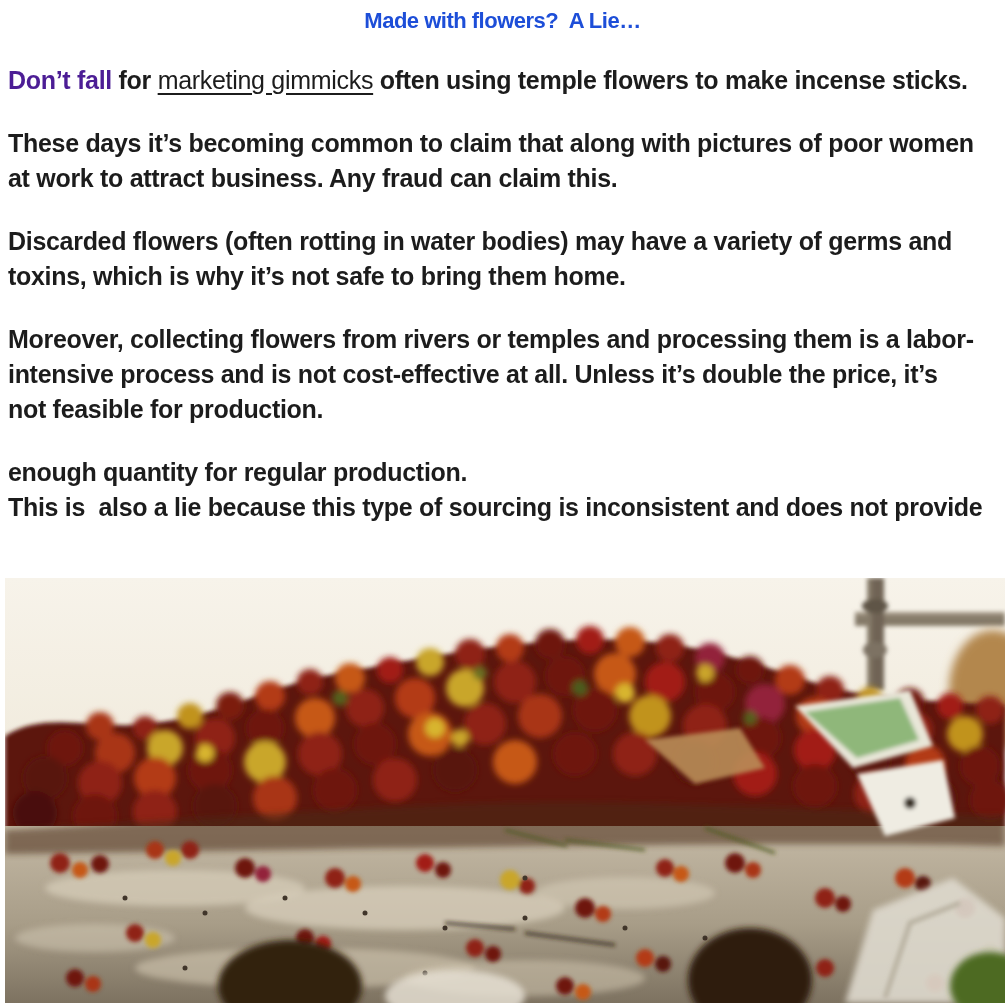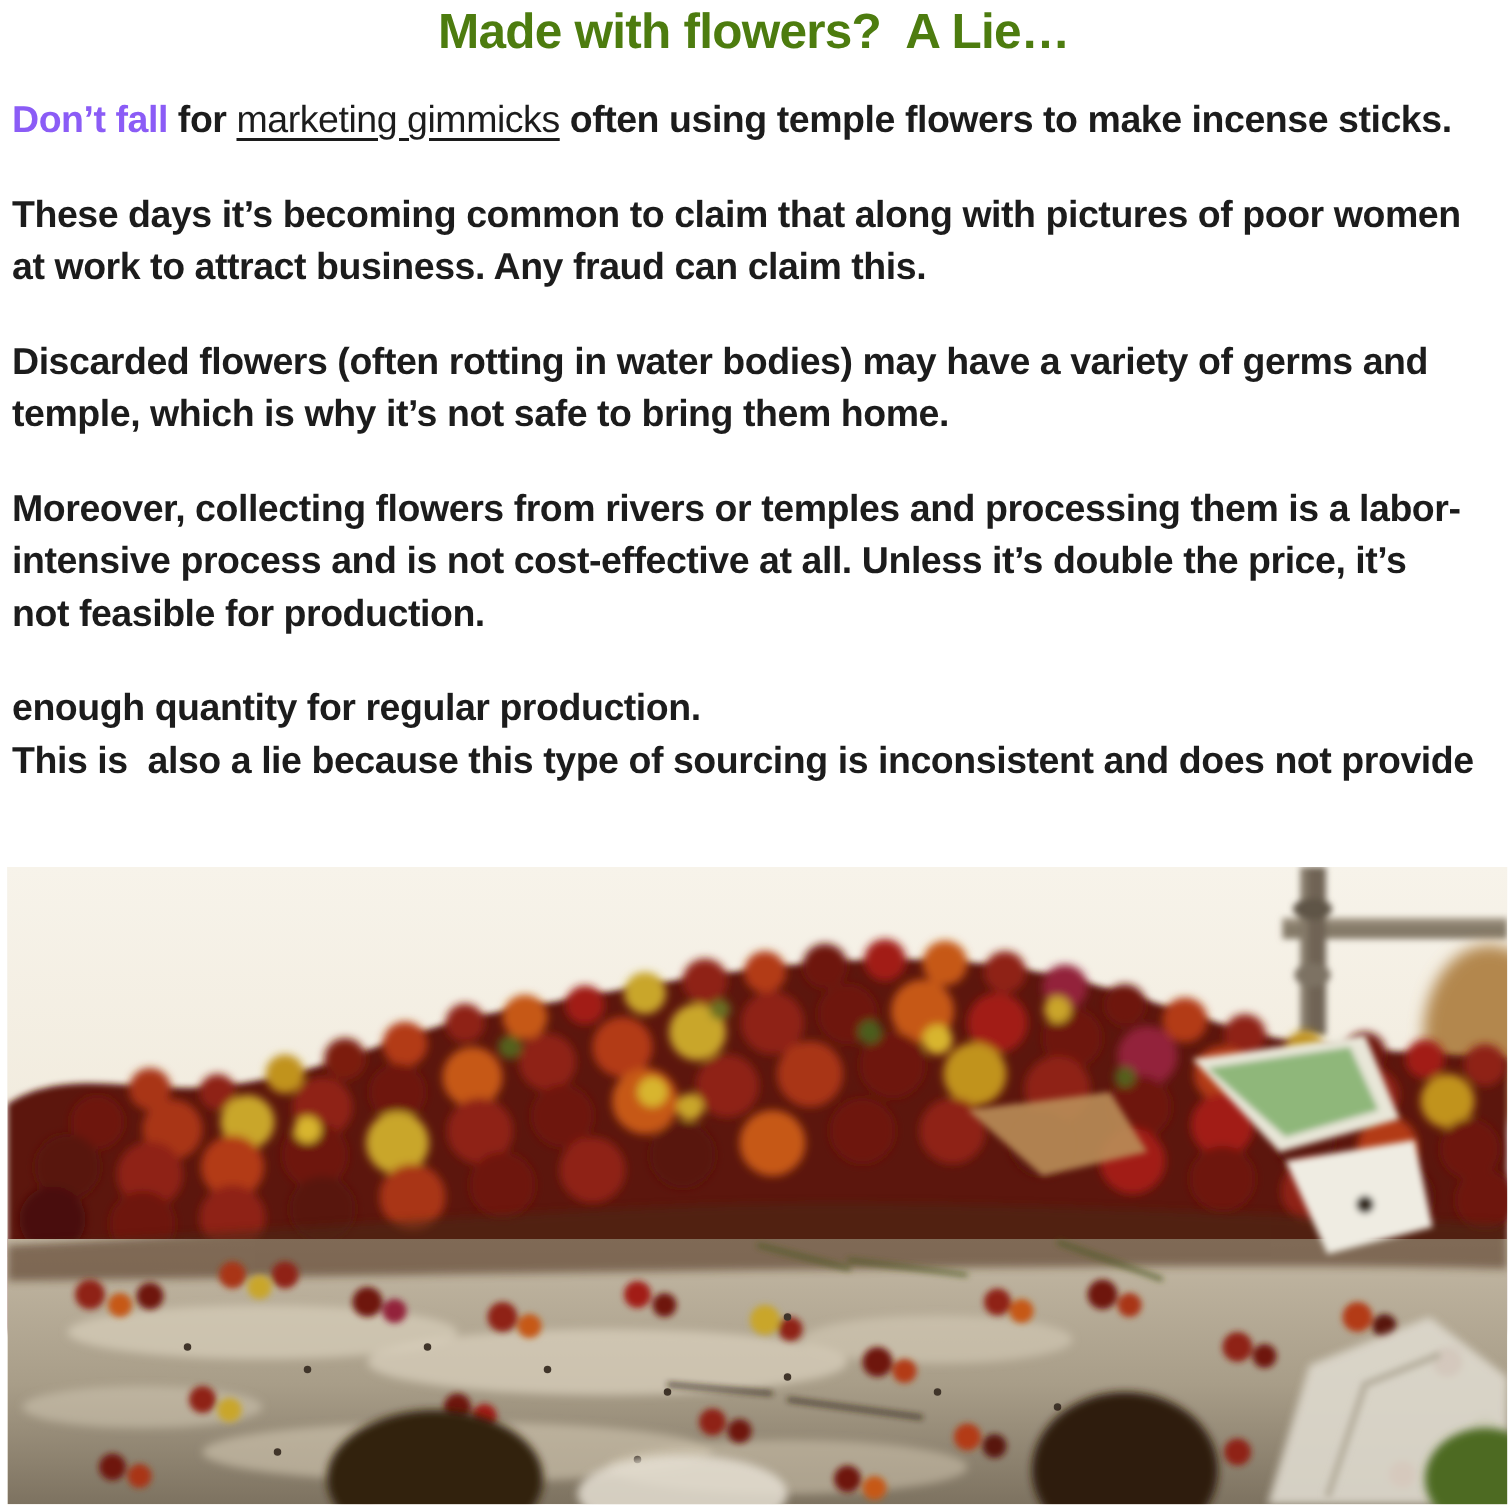--- a/index.html
+++ b/index.html
@@ -7,41 +7,41 @@
     position:relative;
     width:1005px;height:1003px;
     background:#ffffff;
     overflow:hidden;
     font-family:"Liberation Sans", sans-serif;
     color:#1c1c1c;
   }
   .title{
     margin:3px 0 0 0;
     text-align:center;
-    font-size:33px;
+    font-size:22px;
     line-height:36px;
     font-weight:bold;
     letter-spacing:-0.5px;
-    color:#4d7c0f;
+    color:#1d4ed8;
     white-space:pre;
   }
   .content{
     padding:0 8px;
     font-size:25px;
     line-height:35px;
     letter-spacing:-0.3px;
   }
   .para{margin:0;}
   .content .para:first-child{margin-top:24px;}
   .content .para + .para{margin-top:28px;}
   .line{white-space:pre;}
   .seg-n{font-weight:bold;}
   .seg-b{font-weight:bold;}
   .seg-u{text-decoration:underline;text-underline-offset:4px;margin-top:12px;}
-  .seg-rb{font-weight:bold;color:#8b5cf6;}
+  .seg-rb{font-weight:bold;color:#4c1d95;}
   .photo{
     position:absolute;
     left:5px;right:0;top:578px;bottom:0;
     background:#efe9dd;
   }
   .photo svg{display:block;width:100%;height:100%;}
 </style>
 </head>
 <body>
 
@@ -52,21 +52,21 @@
   <div class="content">
       <div class="para">
         <div class="line"><span class="seg-rb">Don’t fall</span><span class="seg-n"> for </span><span class="seg-u">marketing gimmicks</span><span class="seg-n"> often using </span><span class="seg-b">temple flowers</span><span class="seg-n"> to make incense sticks.</span></div>
       </div>
       <div class="para">
         <div class="line"><span class="seg-n">These days it’s becoming common to claim that along with pictures of poor women</span></div>
         <div class="line"><span class="seg-n">at work to attract business. Any fraud can claim this.</span></div>
       </div>
       <div class="para">
         <div class="line"><span class="seg-n">Discarded flowers (often rotting in water bodies) may have a variety of </span><span class="seg-b">germs and</span></div>
-        <div class="line"><span class="seg-b">temple</span><span class="seg-n">, which is why it’s not safe to bring them home.</span></div>
+        <div class="line"><span class="seg-b">toxins</span><span class="seg-n">, which is why it’s not safe to bring them home.</span></div>
       </div>
       <div class="para">
         <div class="line"><span class="seg-n">Moreover, collecting flowers from rivers or temples and processing them is a labor-</span></div>
         <div class="line"><span class="seg-n">intensive process and is not cost-effective at all. </span><span class="seg-b">Unless it’s double the price, it’s</span></div>
         <div class="line"><span class="seg-b">not feasible for production.</span></div>
       </div>
       <div class="para">
         <div class="line"><span class="seg-n">enough quantity for regular production.</span></div>
         <div class="line"><span class="seg-n">This is  also a lie because this type of sourcing is inconsistent and does not provide</span></div>
       </div>

